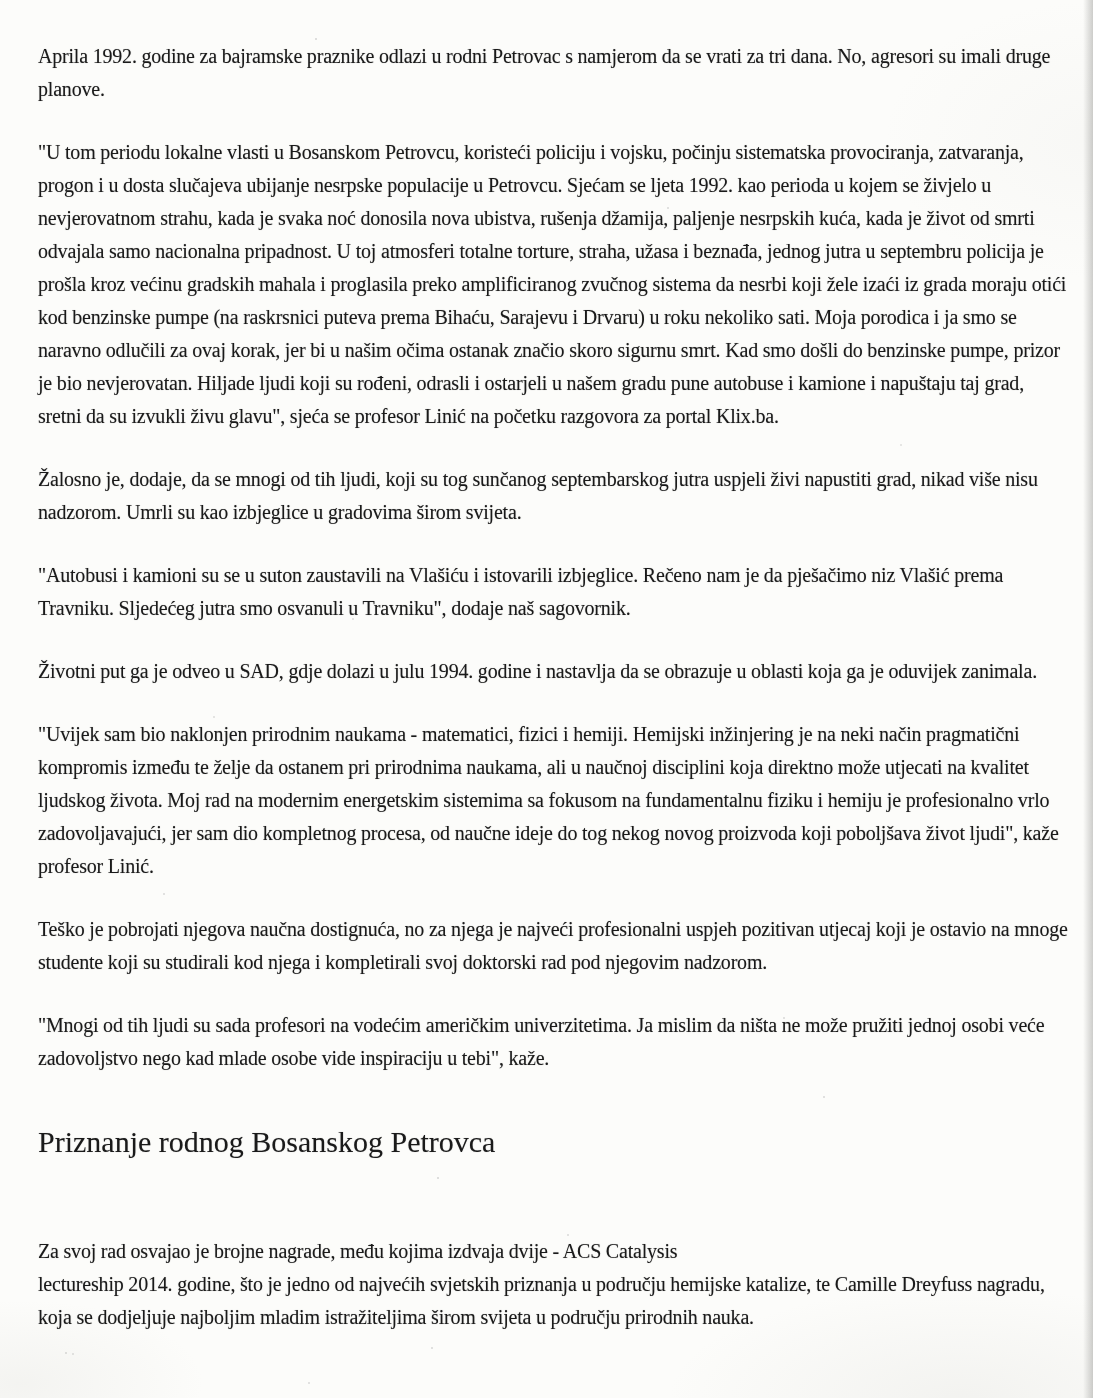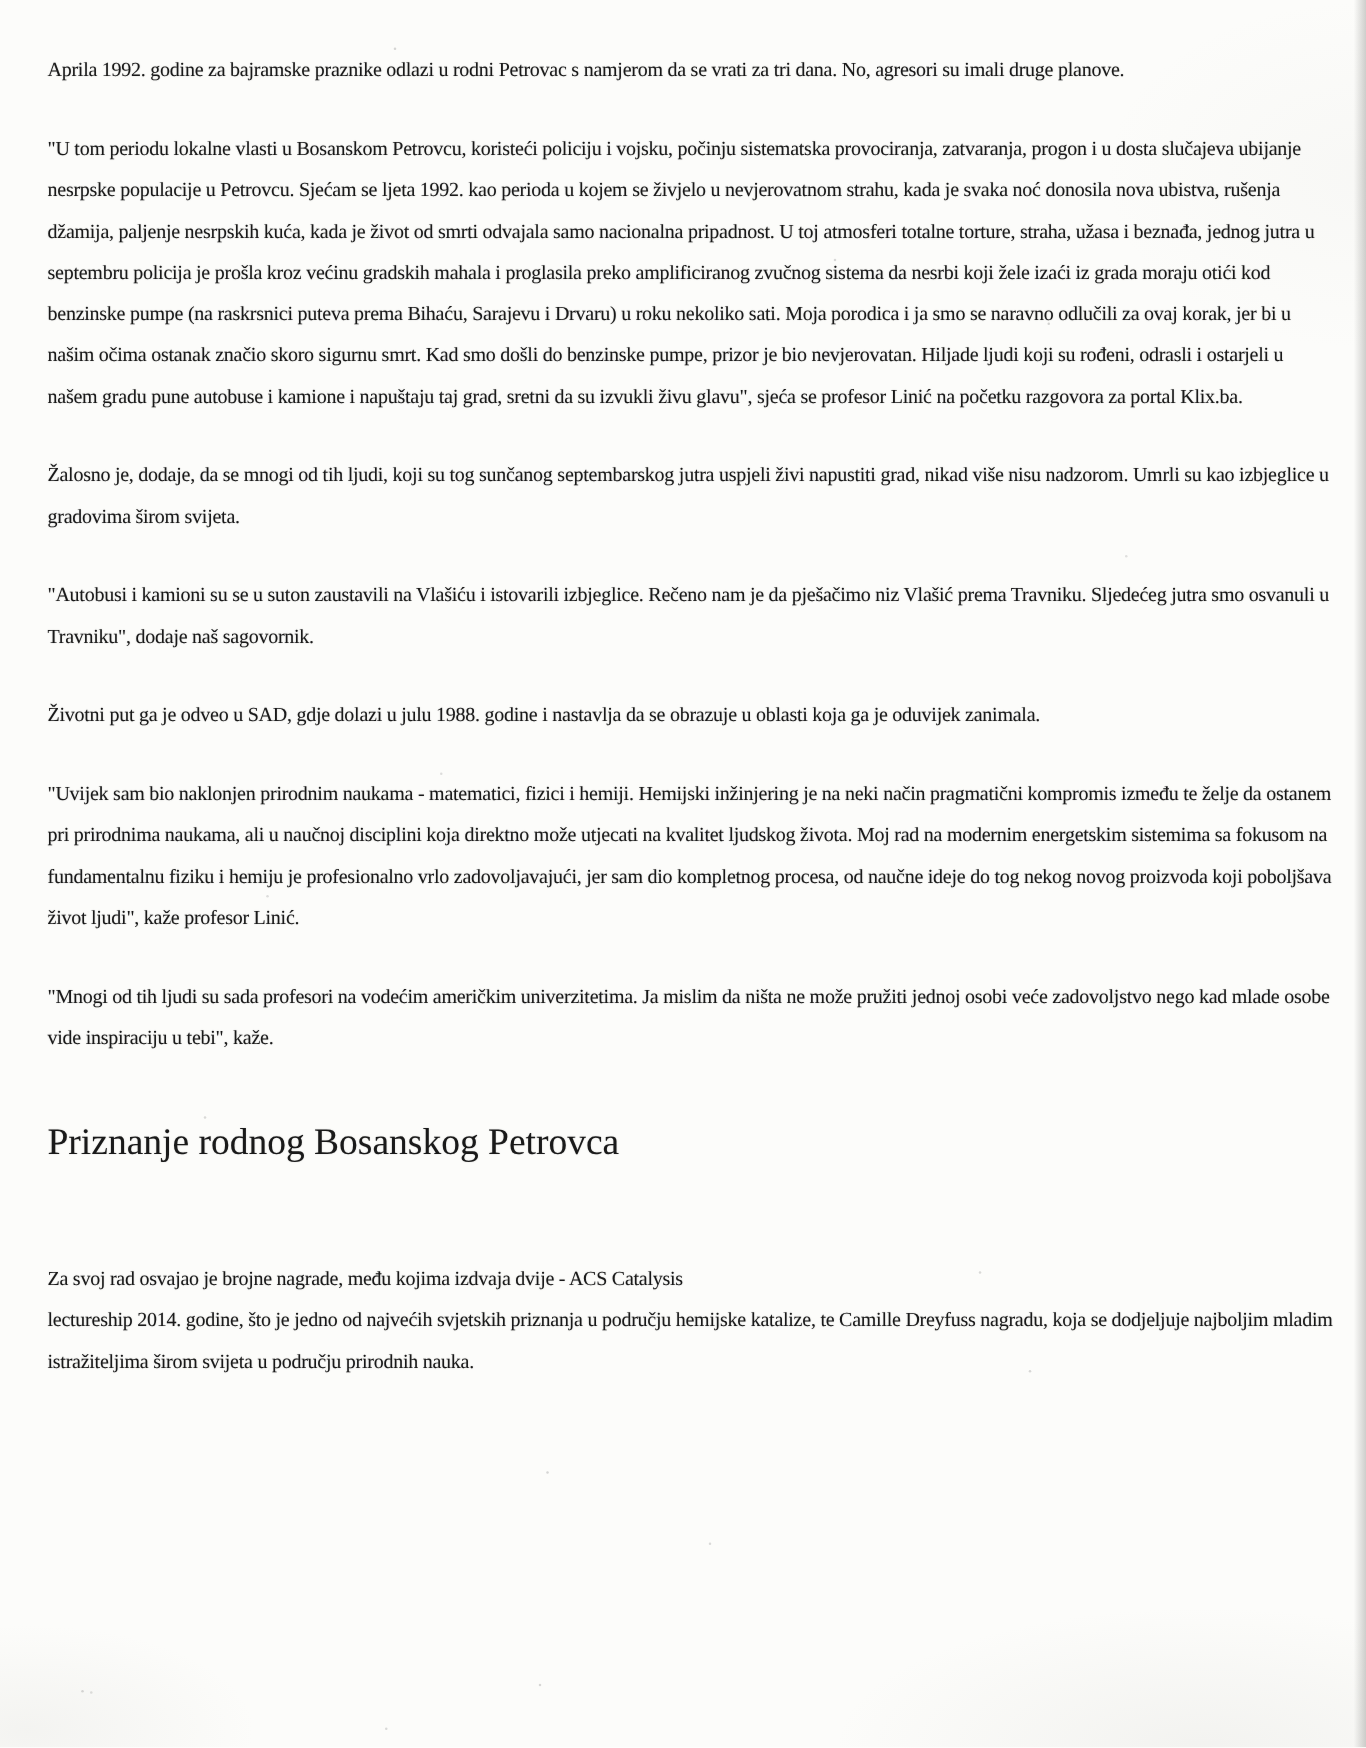--- a/index.html
+++ b/index.html
@@ -57,21 +57,21 @@
   }
   .content {
     position: absolute;
     left: 38px;
     top: 40px;
     width: 1032px;
     color: #1a1a1a;
   }
   .para {
     margin: 0 0 30px 0;
-    font-size: 16px;
+    font-size: 20px;
     line-height: 33px;
     letter-spacing: -0.2px;
     white-space: pre-wrap;
     text-shadow: 0 0 1px rgba(30,30,30,0.35);
   }
   .heading {
     font-weight: normal;
     font-size: 30px;
     line-height: 38px;
     margin: 48px 0 74px 0;
@@ -82,22 +82,23 @@
 </style>
 </head>
 <body>
 
 <div class="page" style="background-color: rgb(252, 252, 250);">
   <div class="content" style="color: rgb(26, 26, 26);">
     <p class="para">Aprila 1992. godine za bajramske praznike odlazi u rodni Petrovac s namjerom da se vrati za tri dana. No, agresori su imali druge planove.</p>
     <p class="para">"U tom periodu lokalne vlasti u Bosanskom Petrovcu, koristeći policiju i vojsku, počinju sistematska provociranja, zatvaranja, progon i u dosta slučajeva ubijanje nesrpske populacije u Petrovcu. Sjećam se ljeta 1992. kao perioda u kojem se živjelo u nevjerovatnom strahu, kada je svaka noć donosila nova ubistva, rušenja džamija, paljenje nesrpskih kuća, kada je život od smrti odvajala samo nacionalna pripadnost. U toj atmosferi totalne torture, straha, užasa i beznađa, jednog jutra u septembru policija je prošla kroz većinu gradskih mahala i proglasila preko amplificiranog zvučnog sistema da nesrbi koji žele izaći iz grada moraju otići kod benzinske pumpe (na raskrsnici puteva prema Bihaću, Sarajevu i Drvaru) u roku nekoliko sati. Moja porodica i ja smo se naravno odlučili za ovaj korak, jer bi u našim očima ostanak značio skoro sigurnu smrt. Kad smo došli do benzinske pumpe, prizor je bio nevjerovatan. Hiljade ljudi koji su rođeni, odrasli i ostarjeli u našem gradu pune autobuse i kamione i napuštaju taj grad, sretni da su izvukli živu glavu", sjeća se profesor Linić na početku razgovora za portal Klix.ba.</p>
     <p class="para">Žalosno je, dodaje, da se mnogi od tih ljudi, koji su tog sunčanog septembarskog jutra uspjeli živi napustiti grad, nikad više nisu nadzorom. Umrli su kao izbjeglice u gradovima širom svijeta.</p>
     <p class="para">"Autobusi i kamioni su se u suton zaustavili na Vlašiću i istovarili izbjeglice. Rečeno nam je da pješačimo niz Vlašić prema Travniku. Sljedećeg jutra smo osvanuli u Travniku", dodaje naš sagovornik.</p>
-    <p class="para">Životni put ga je odveo u SAD, gdje dolazi u julu 1988. godine i nastavlja da se obrazuje u oblasti koja ga je oduvijek zanimala.</p>
+    <p class="para">Životni put ga je odveo u SAD, gdje dolazi u julu 1994. godine i nastavlja da se obrazuje u oblasti koja ga je oduvijek zanimala.</p>
     <p class="para">"Uvijek sam bio naklonjen prirodnim naukama - matematici, fizici i hemiji. Hemijski inžinjering je na neki način pragmatični kompromis između te želje da ostanem pri prirodnima naukama, ali u naučnoj disciplini koja direktno može utjecati na kvalitet ljudskog života. Moj rad na modernim energetskim sistemima sa fokusom na fundamentalnu fiziku i hemiju je profesionalno vrlo zadovoljavajući, jer sam dio kompletnog procesa, od naučne ideje do tog nekog novog proizvoda koji poboljšava život ljudi", kaže profesor Linić.</p>
+    <p class="para">Teško je pobrojati njegova naučna dostignuća, no za njega je najveći profesionalni uspjeh pozitivan utjecaj koji je ostavio na mnoge studente koji su studirali kod njega i kompletirali svoj doktorski rad pod njegovim nadzorom.</p>
     <p class="para">"Mnogi od tih ljudi su sada profesori na vodećim američkim univerzitetima. Ja mislim da ništa ne može pružiti jednoj osobi veće zadovoljstvo nego kad mlade osobe vide inspiraciju u tebi", kaže.</p>
     <h1 class="heading">Priznanje rodnog Bosanskog Petrovca</h1>
     <p class="para">Za svoj rad osvajao je brojne nagrade, među kojima izdvaja dvije - ACS Catalysis
 lectureship 2014. godine, što je jedno od najvećih svjetskih priznanja u području hemijske katalize, te Camille Dreyfuss nagradu, koja se dodjeljuje najboljim mladim istražiteljima širom svijeta u području prirodnih nauka.</p>
   </div>
   <div class="scan-edge-right"></div>
   <div class="specks"></div>
 </div>
 
 </body></html>

